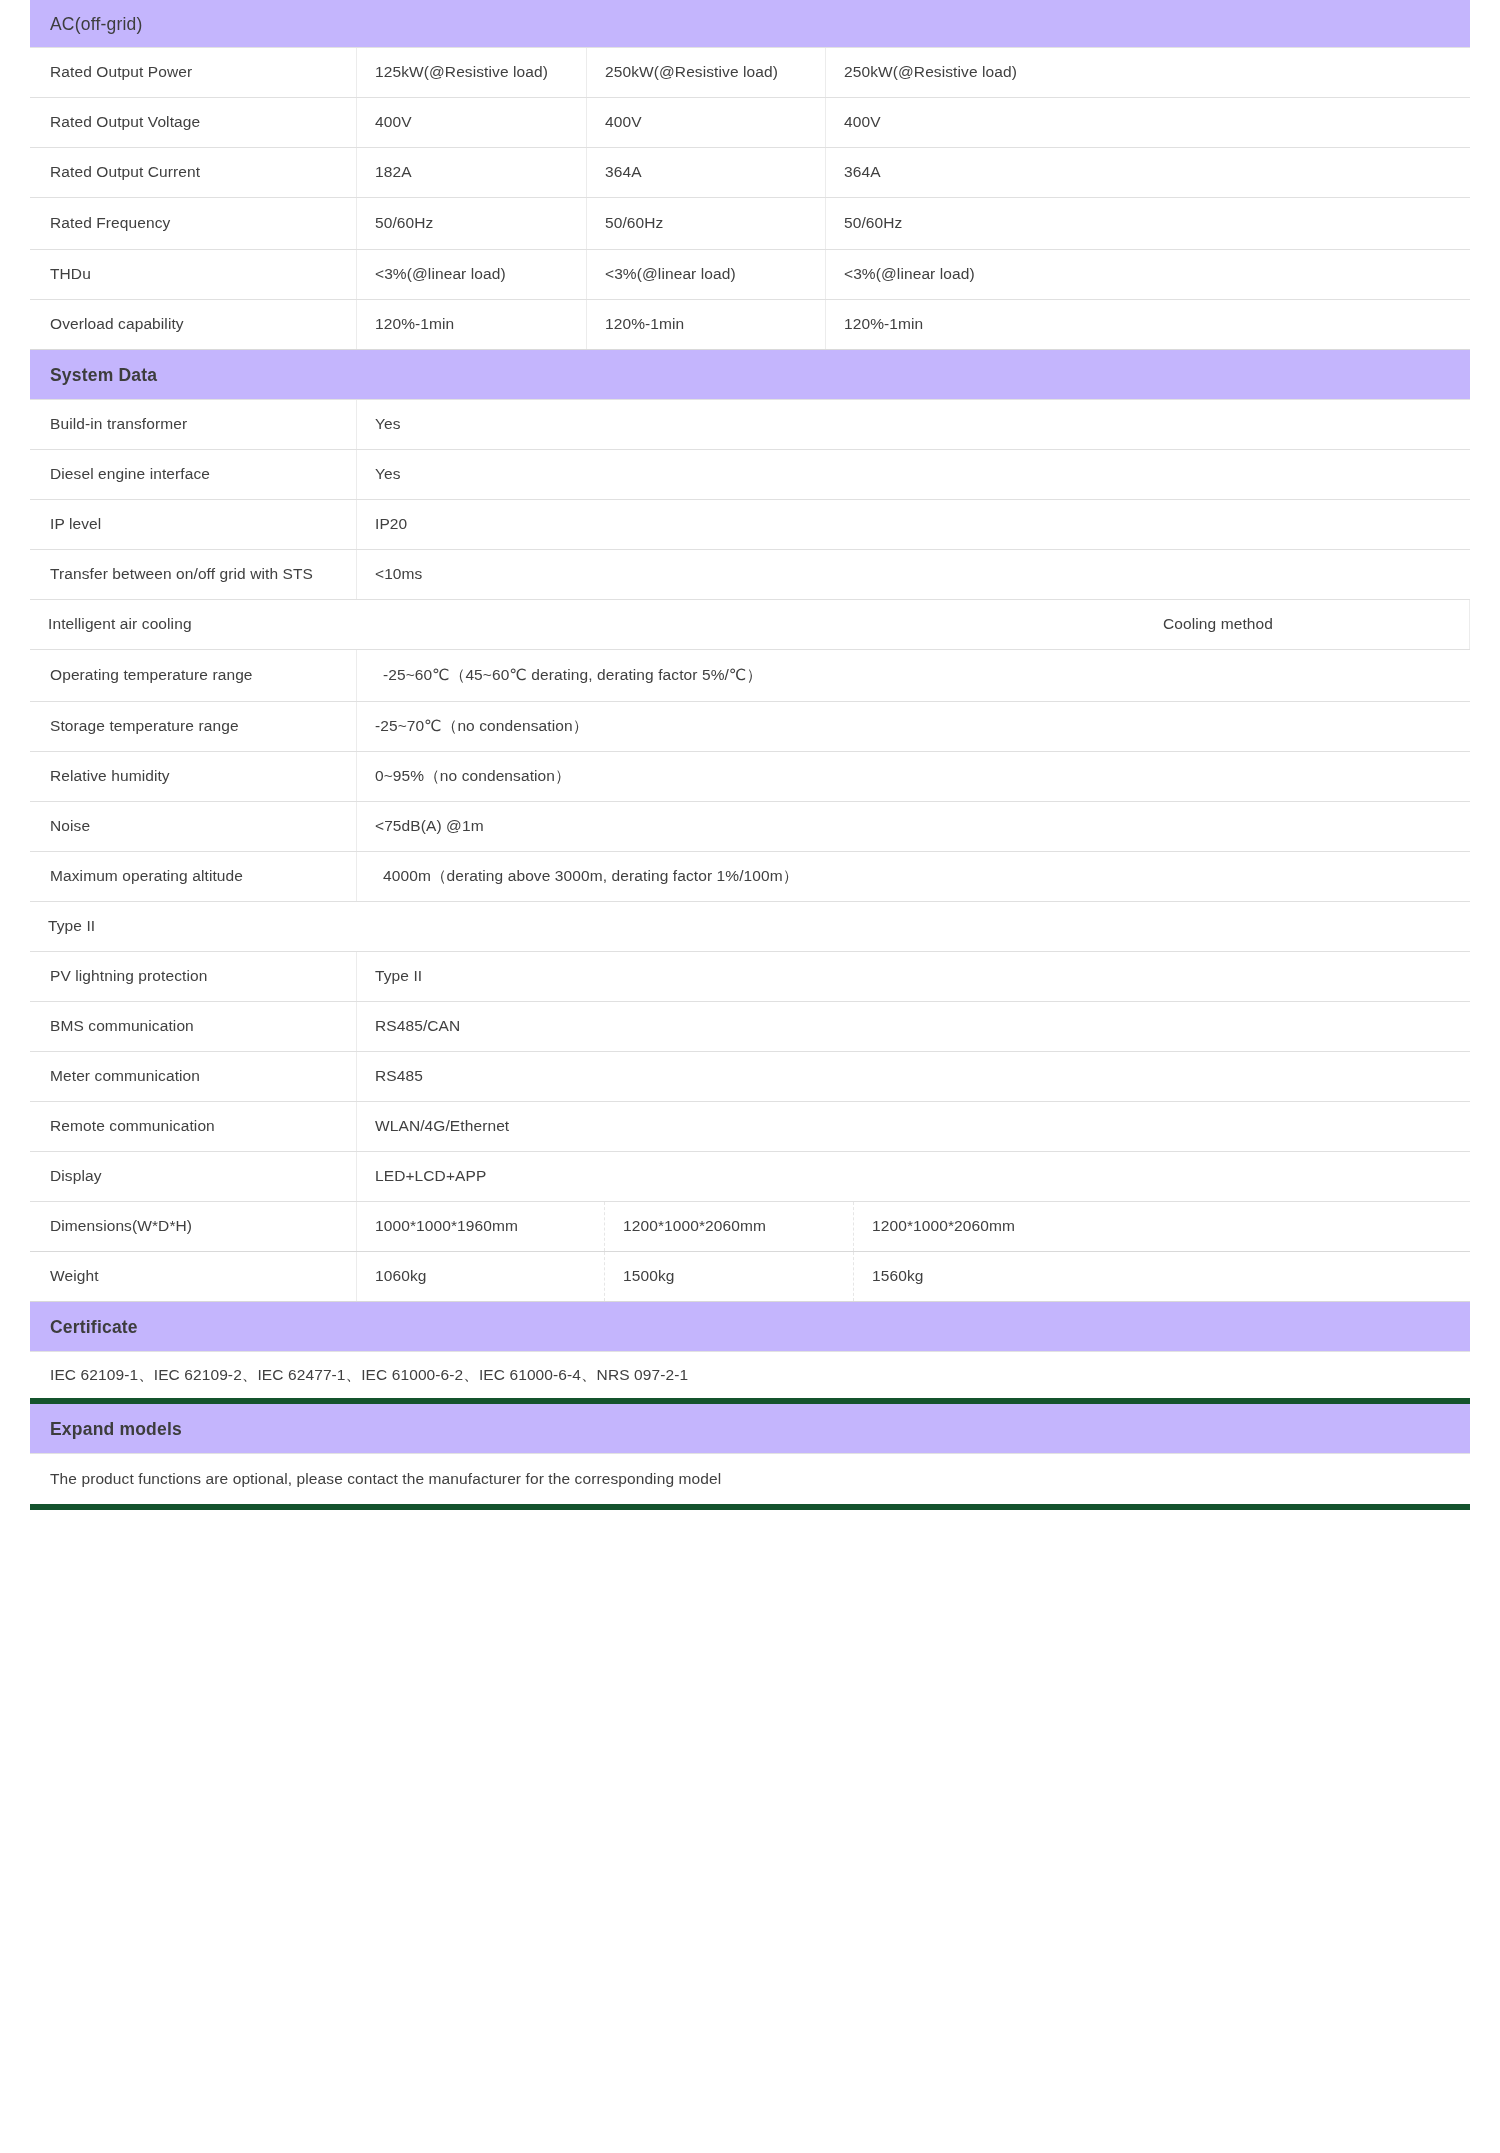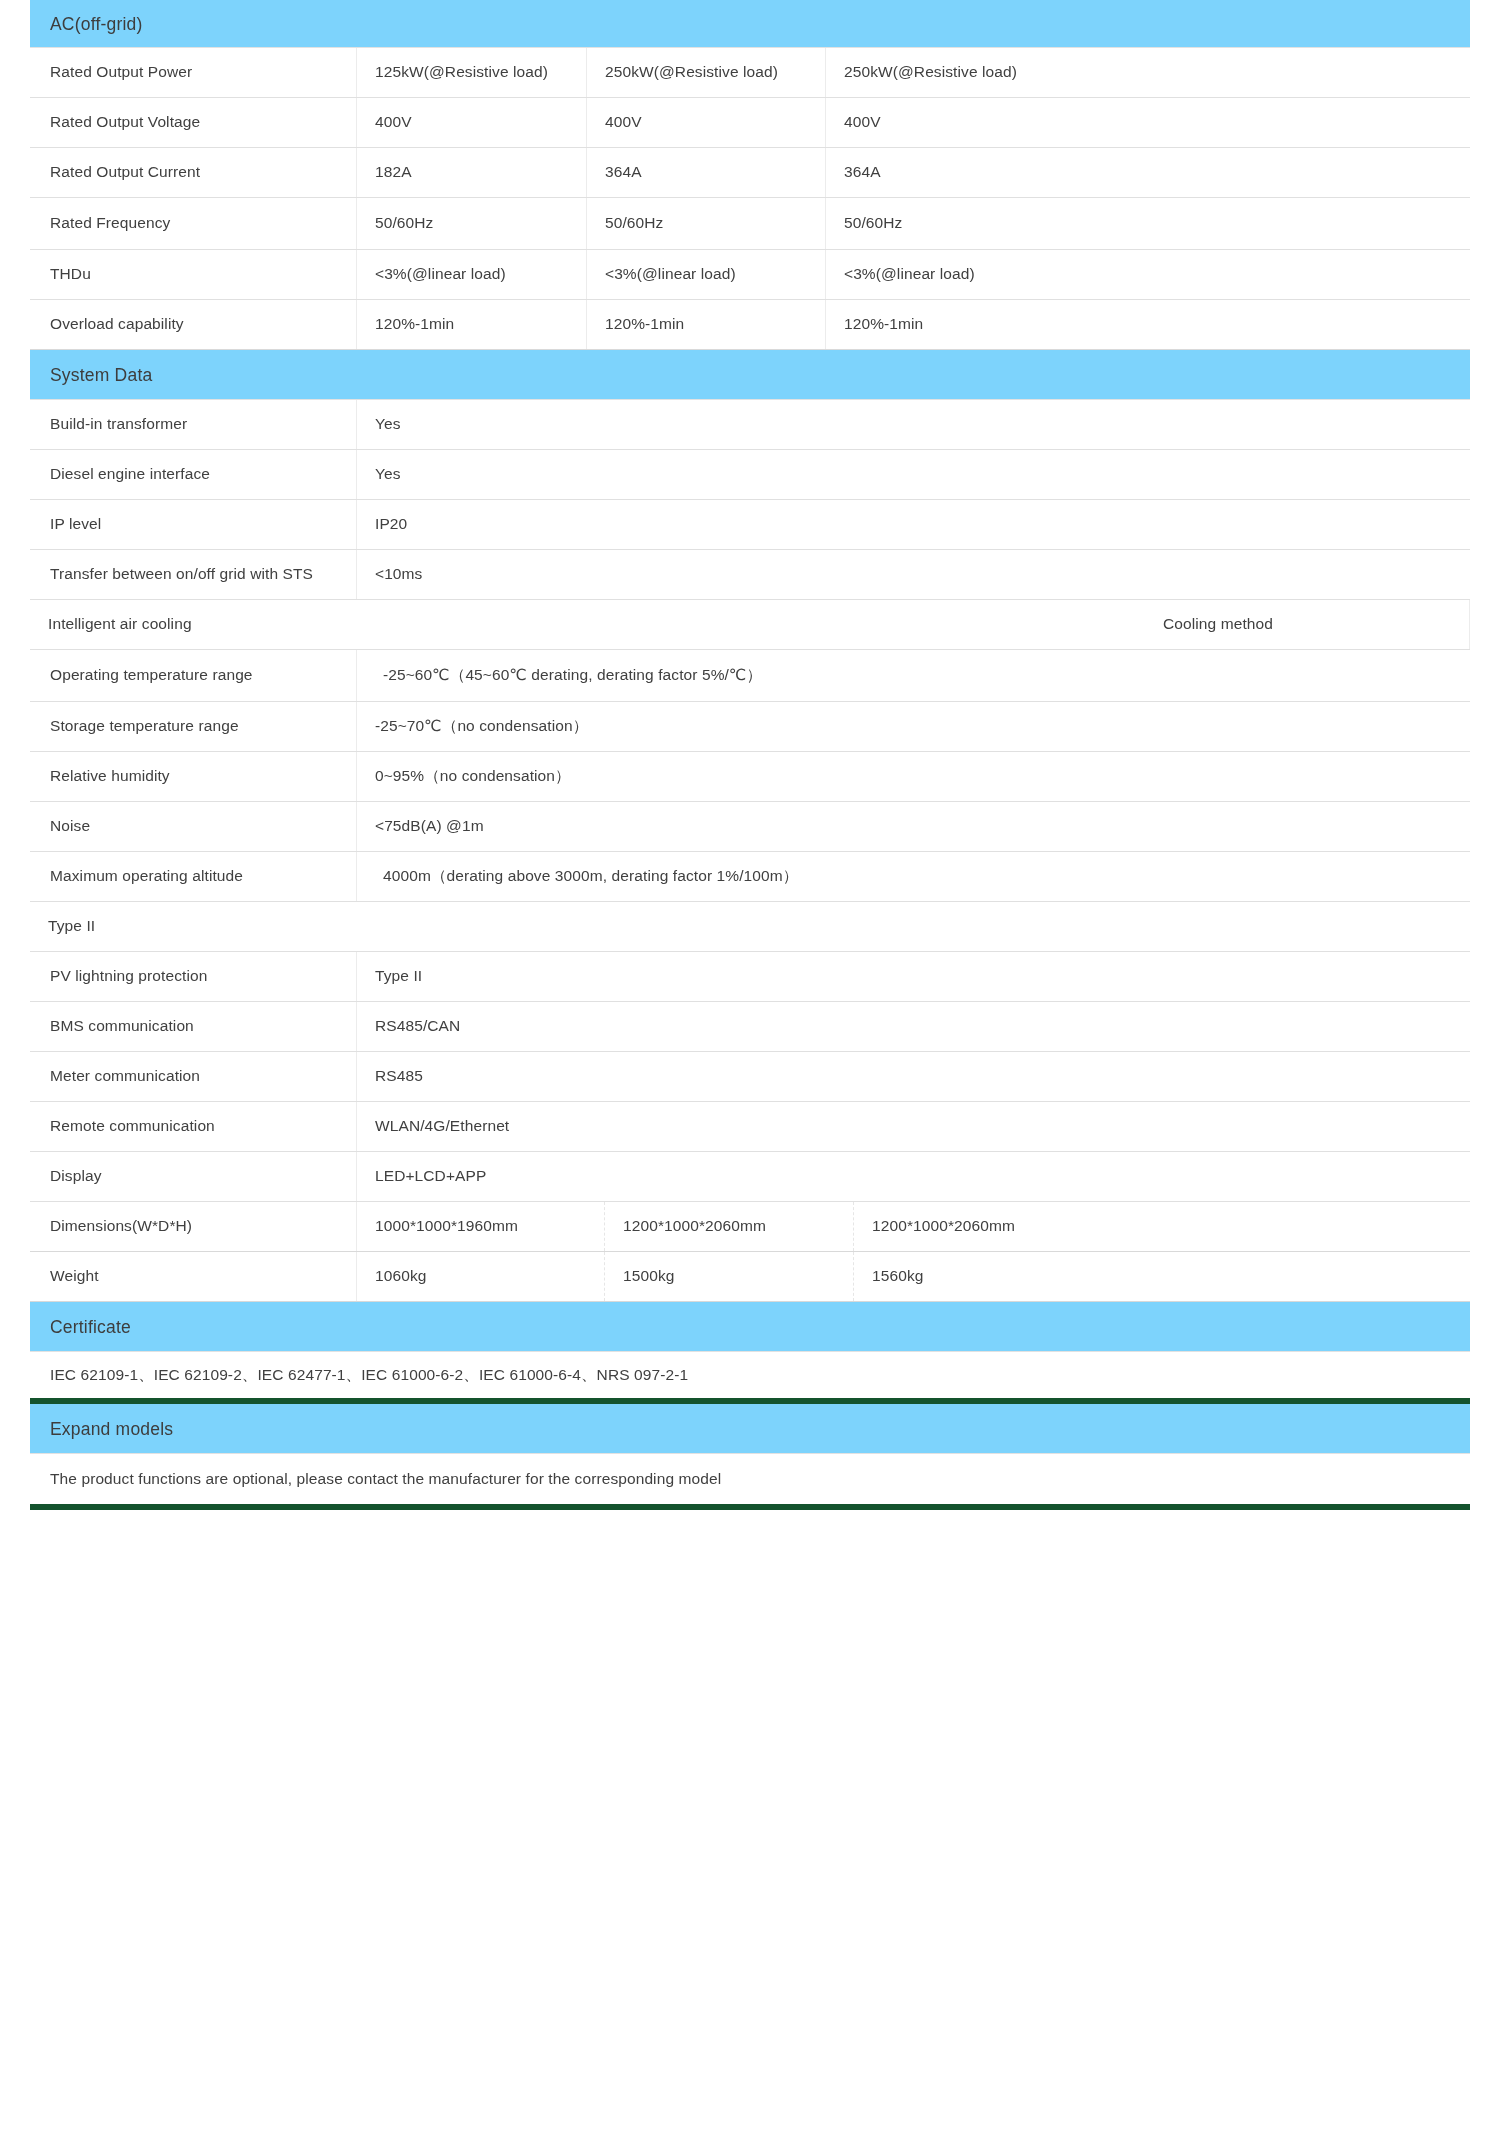--- a/index.html
+++ b/index.html
@@ -17,31 +17,31 @@
 
   .spec-sheet {
     position: relative;
     width: 1440px;
     margin: 0 auto;
     padding-top: 0;
   }
 
   
   .section-head {
-    background: #7dd3fc;
+    background: #c4b5fd;
     height: 48px;
     line-height: 48px;
     padding-left: 20px;
     font-size: 17.5px;
     color: #3d3d3d;
     letter-spacing: 0.2px;
     border-bottom: 1px solid #e2e2e2;
     box-sizing: border-box;
   }
-  .section-head.tall { height: 50px; line-height: 50px; }
+  .section-head.tall { height: 50px; line-height: 50px; font-weight: bold; }
 
   
   .row {
     display: flex;
     width: 100%;
     border-bottom: 1px solid #e0e0e0;
     box-sizing: border-box;
     min-height: 50px;
   }
   .row.h52  { min-height: 52px; text-align: center; }

